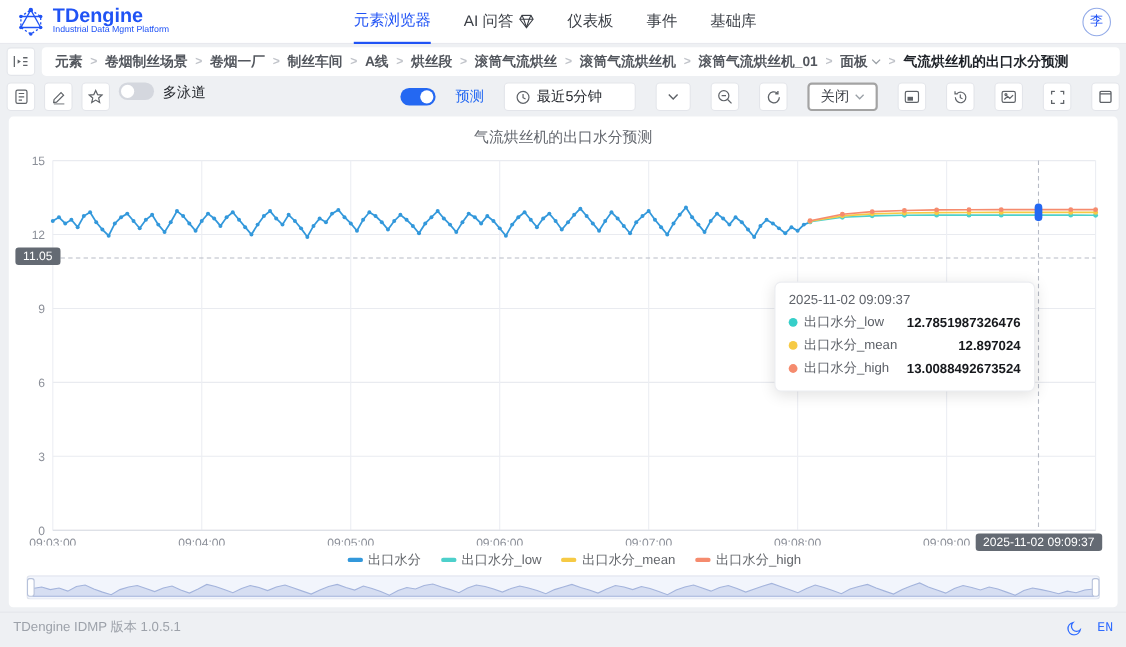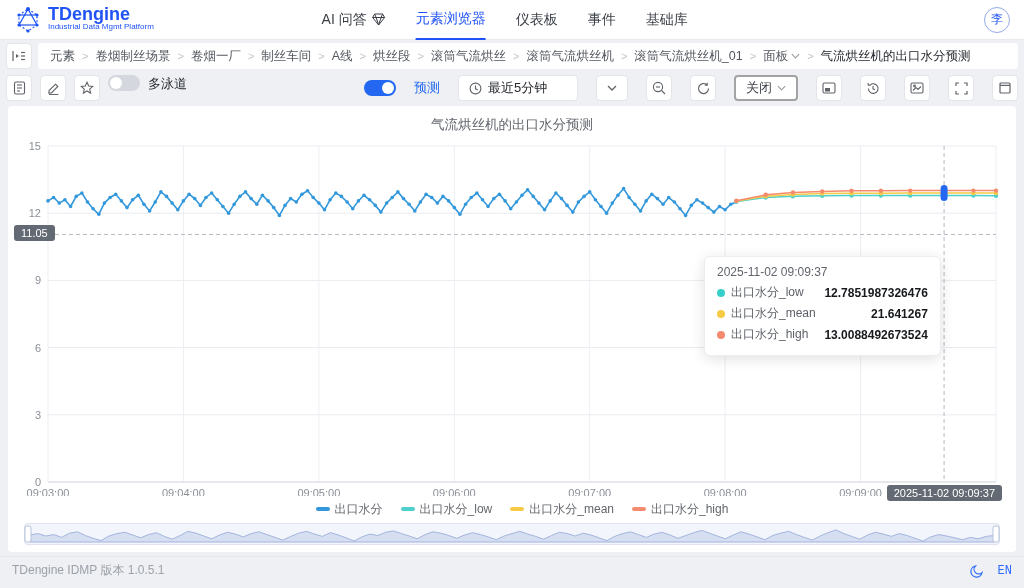--- a/index.html
+++ b/index.html
@@ -16,21 +16,21 @@
   .nav-item { font-size:14px; color:#3b3f46; cursor:pointer; height:40px; display:flex; align-items:center; gap:5px; }
   .nav-item.active { color:#2053f5; border-bottom:2px solid #2053f5; }
   .avatar { margin-left:auto; width:26px; height:26px; border-radius:50%; border:1px solid #93abe8;
     color:#2053f5; font-size:12px; display:flex; align-items:center; justify-content:center; }
 
   
   .crumb-row { display:flex; align-items:center; gap:6px; padding:4px 6px; height:32px; }
   .sq-btn { width:26px; height:26px; background:#fff; border:1px solid #e3e5ea; border-radius:4px;
     display:flex; align-items:center; justify-content:center; cursor:pointer; flex:0 0 auto; }
   .crumb-bar { flex:1; background:#fff; border-radius:4px; height:26px; display:flex;
-    align-items:center; padding:0 12px; font-size:12.5px; color:#53575e; overflow:hidden; white-space:nowrap; }
+    align-items:center; padding:0 12px; font-size:12.5px; color:#53575e; overflow:hidden; white-space:nowrap;font-weight:bold; }
   .crumb-item { cursor:pointer; display:flex; align-items:center; gap:3px; }
   .crumb-item.last { color:#1f2329; }
   .crumb-sep { color:#c0c3c9; margin:0 7px; font-size:11px; }
 
   
   .toolbar { display:flex; align-items:center; padding:2px 6px; height:32px; gap:8px; }
   .tb-left { display:flex; align-items:flex-start; gap:8px; }
   .tb-right { margin-left:auto; display:flex; align-items:center; gap:18px; }
   .toggle { width:32px; height:16px; border-radius:9px; position:relative; cursor:pointer; }
   .toggle .knob { position:absolute; top:2px; width:12px; height:12px; border-radius:50%; background:#fff; }
@@ -88,32 +88,32 @@
           <circle cx="5" cy="19" r="1.6"></circle>
           <circle cx="5" cy="9" r="1.6"></circle>
       </g>
     </svg>
     <div class="brand-text">
       <div class="name">TDengine</div>
       <div class="sub">Industrial Data Mgmt Platform</div>
     </div>
   </div>
   <div class="nav">
+    <div class="nav-item active">
+        <span>元素浏览器</span>
+      </div>
     <div class="nav-item">
       <span>AI 问答</span>
       <svg class="icon" width="14" height="13" viewBox="0 0 14 13" fill="none" stroke="#3b3f46" stroke-width="1">
         <polygon points="3,1 11,1 13,4.5 7,12 1,4.5"></polygon>
           <polyline points="1,4.5 13,4.5"></polyline>
           <polyline points="4.5,4.5 7,12 9.5,4.5 11,1"></polyline>
           <polyline points="3,1 4.5,4.5"></polyline>
       </svg>
     </div>
-    <div class="nav-item active">
-        <span>元素浏览器</span>
-      </div>
     <div class="nav-item">
         <span>仪表板</span>
       </div>
     <div class="nav-item">
         <span>事件</span>
       </div>
     <div class="nav-item">
         <span>基础库</span>
       </div>
   </div>
@@ -454,21 +454,21 @@
       <div class="tooltip" style="left:692px;top:118px">
         <div class="tt-title">2025-11-02 09:09:37</div>
         <div class="tt-row">
       <span class="tt-dot" style="background:#36cfc9"></span>
       <span>出口水分_low</span>
       <span class="tt-val">12.7851987326476</span>
         </div>
         <div class="tt-row">
       <span class="tt-dot" style="background:#f6ca45"></span>
       <span>出口水分_mean</span>
-      <span class="tt-val">21.641267</span>
+      <span class="tt-val">12.897024</span>
         </div>
         <div class="tt-row">
       <span class="tt-dot" style="background:#f58b6e"></span>
       <span>出口水分_high</span>
       <span class="tt-val">13.0088492673524</span>
         </div>
       </div>
     </div>
   <div class="legend" id="legend">
       <div class="lg-item">

